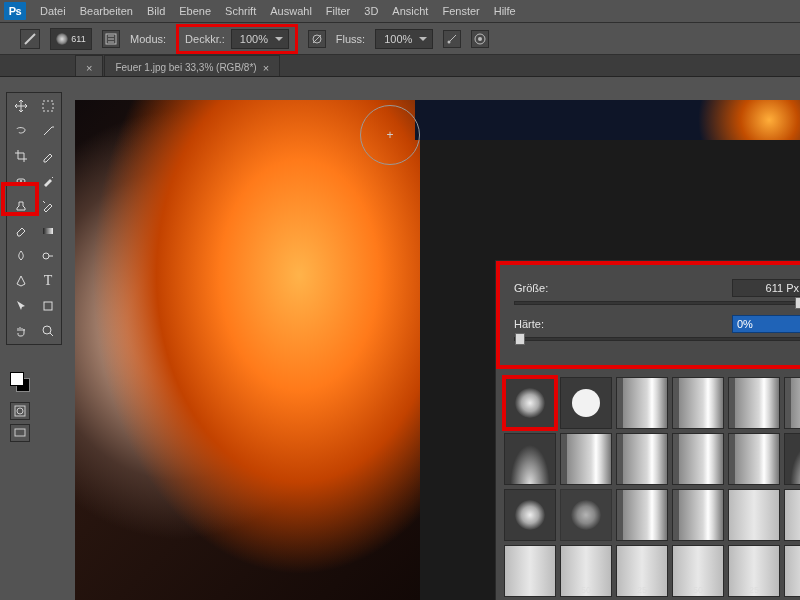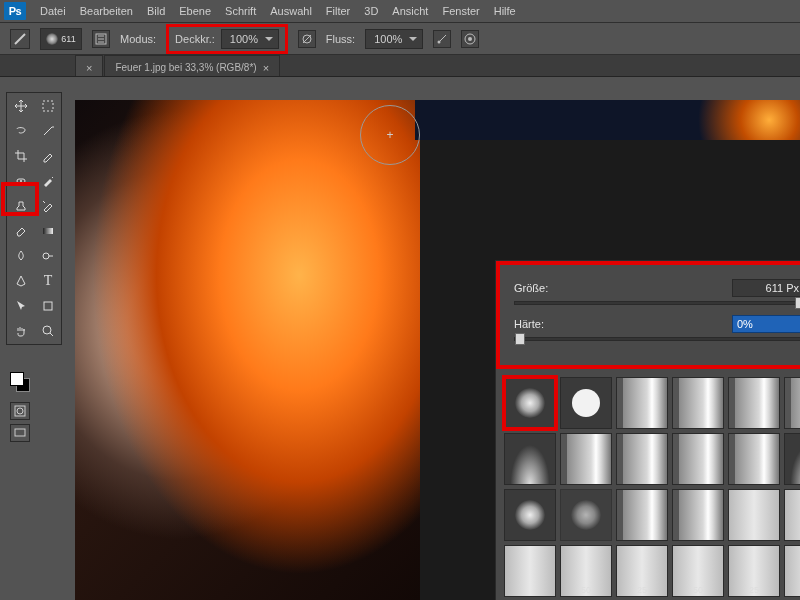--- a/index.html
+++ b/index.html
@@ -28,21 +28,21 @@
     color:#fff; font-weight:bold; font-size:11px;
     display:flex; align-items:center; justify-content:center;
     letter-spacing:-0.5px;
   }
   .menu-item { color:#cfcfcf; }
   
   .optionsbar {
     height:32px;
     background:#535353;
     display:flex; align-items:center;
-    padding-left:10px;
+    padding-left:20px;
     gap:10px;
     border-bottom:1px solid #2f2f2f;
   }
   .swatch {
     width:20px; height:20px; border:1px solid #2d2d2d;
     display:flex; align-items:center; justify-content:center;
     background:#4a4a4a;
   }
   .brush-preview {
     width:42px; height:22px;

